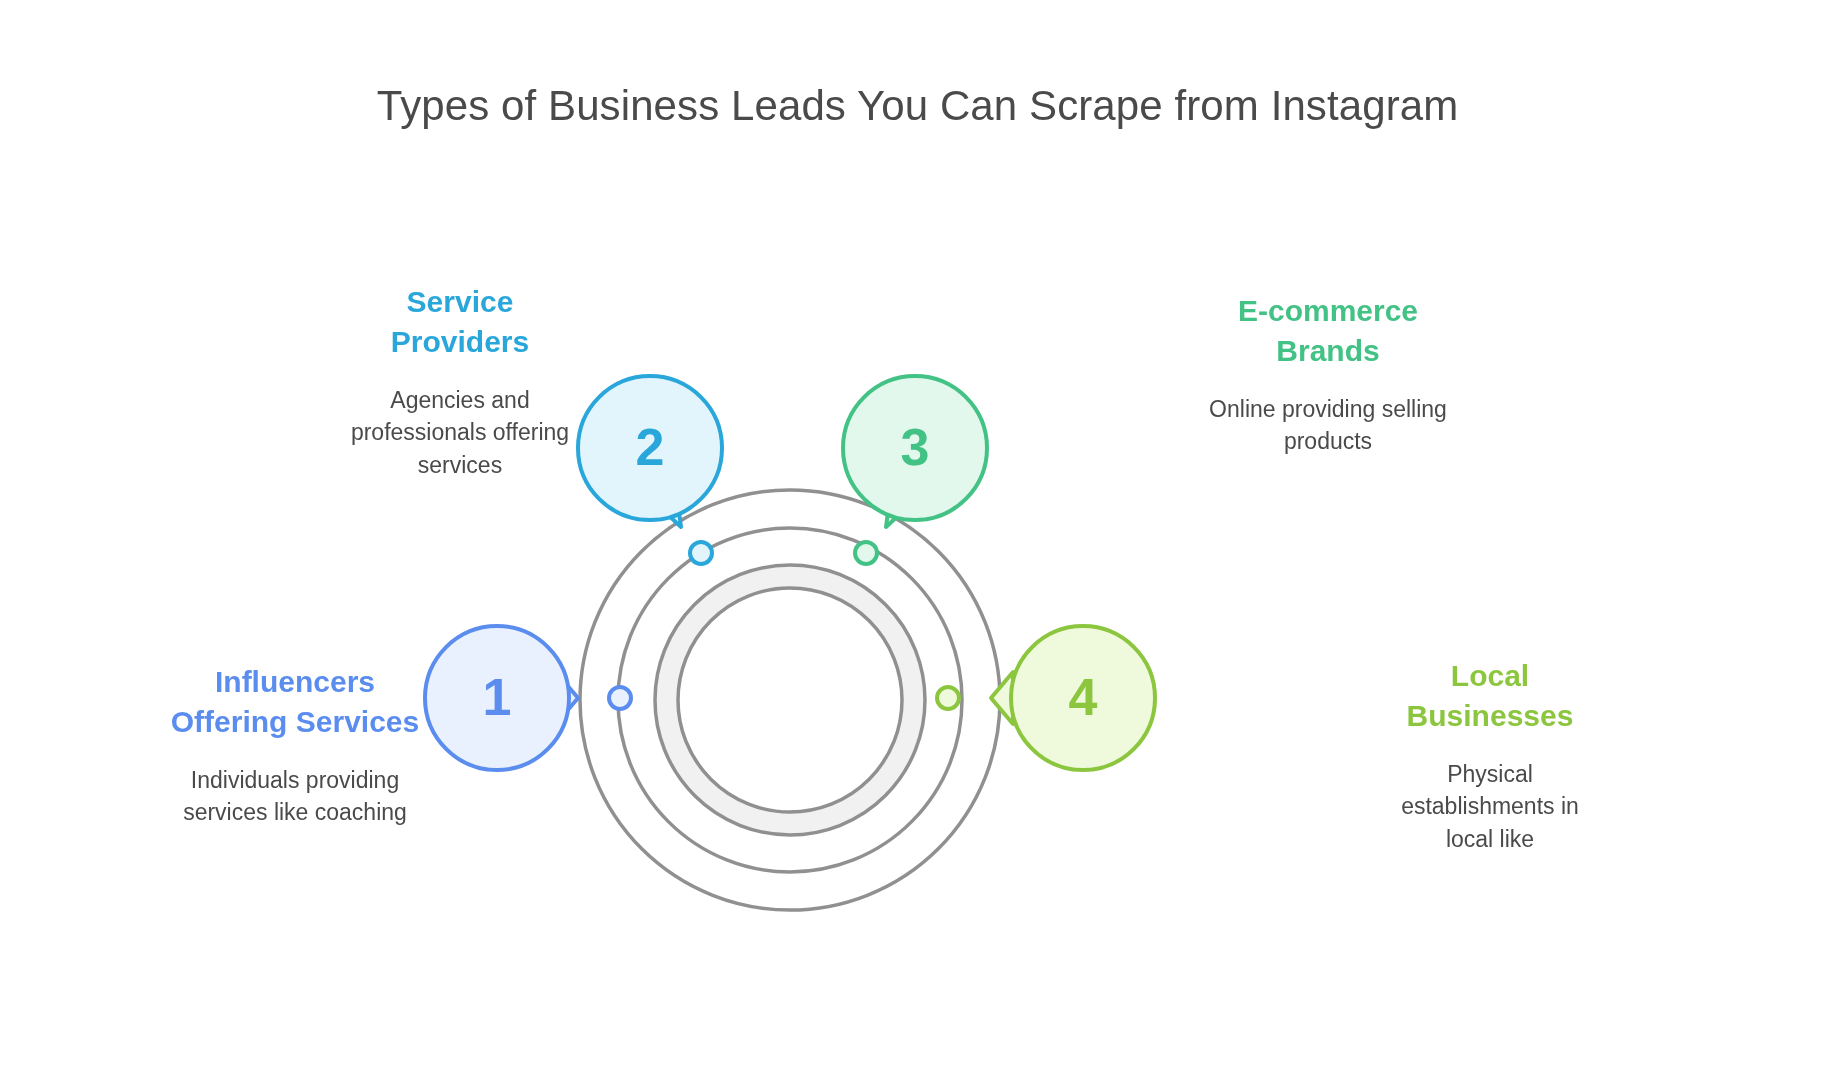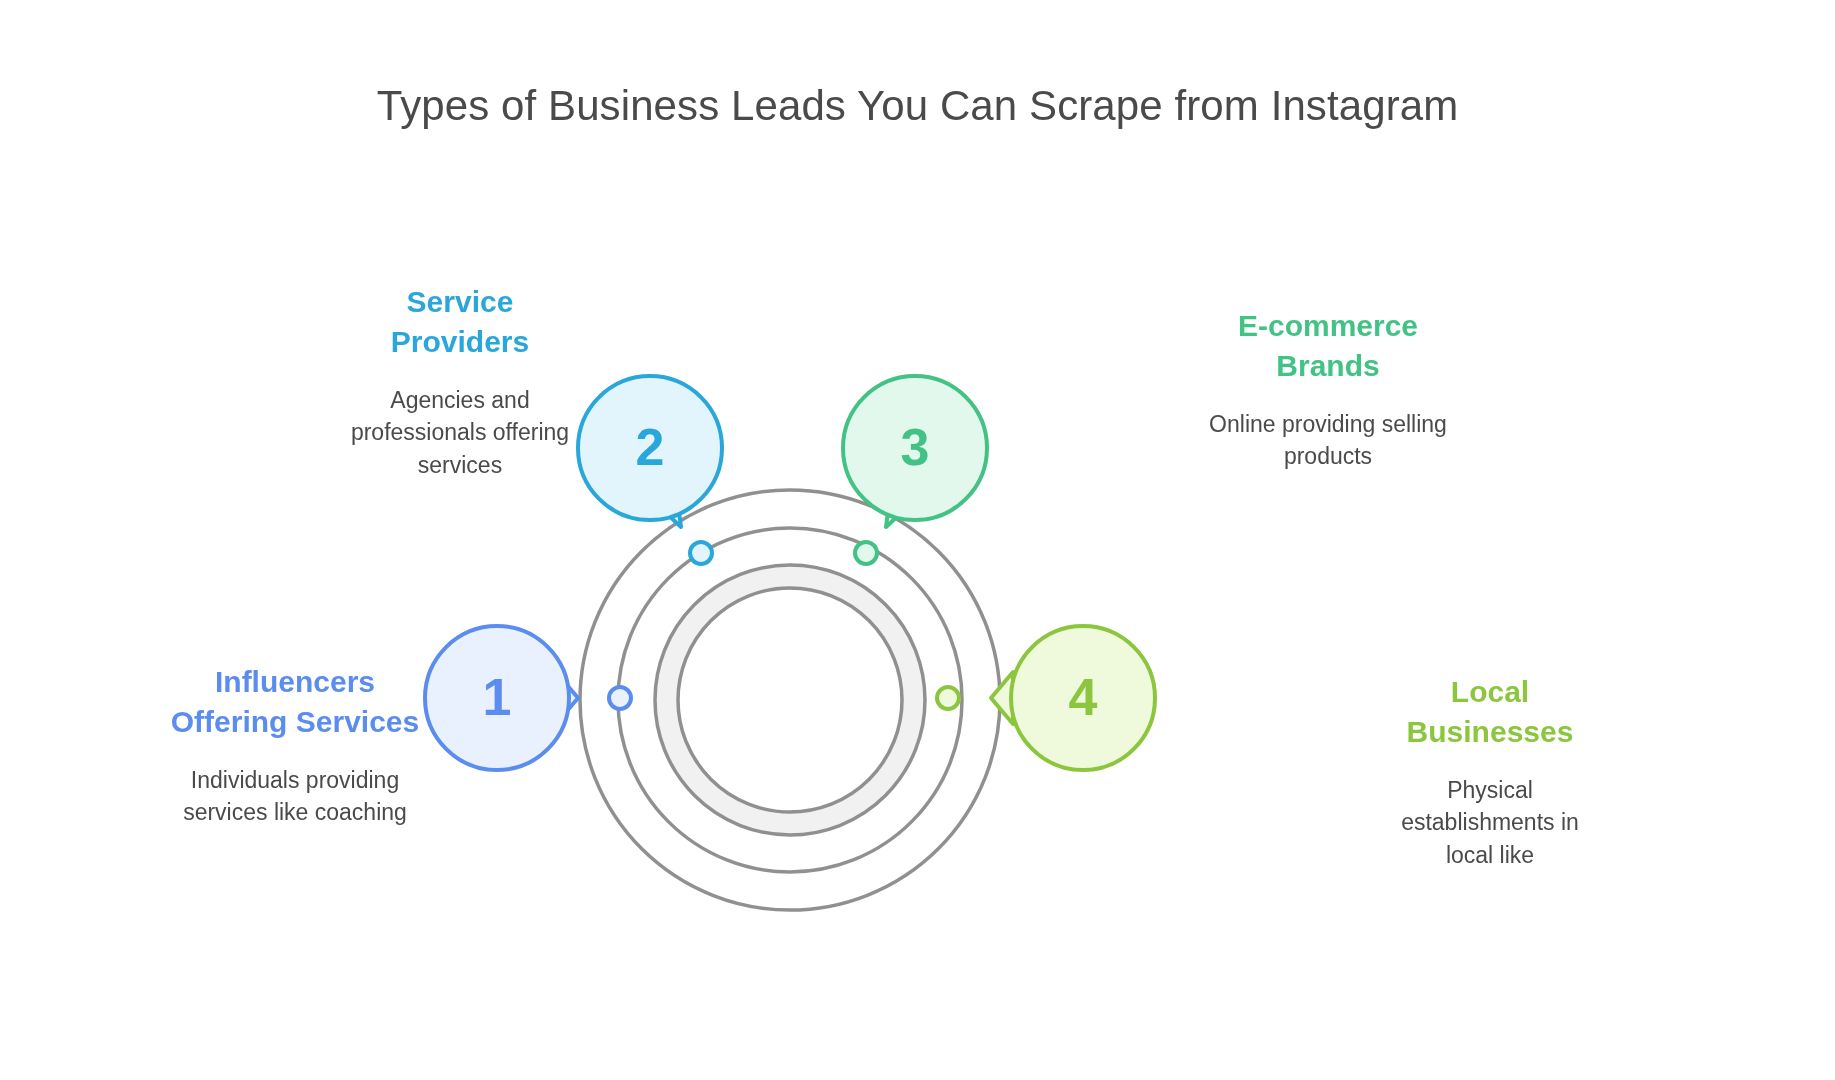--- a/index.html
+++ b/index.html
@@ -131,23 +131,23 @@
   <div class="textblock" id="text-1" style="left:155px; top:662px; width:280px;">
     <p class="tb-title" id="title-1" style="color: rgb(91, 141, 239);">Influencers Offering Services</p>
     <p class="tb-desc">Individuals providing services like coaching</p>
   </div>
 
   <div class="textblock" id="text-2" style="left:350px; top:282px; width:220px;">
     <p class="tb-title" id="title-2" style="color: rgb(42, 167, 218);">Service Providers</p>
     <p class="tb-desc">Agencies and professionals offering services</p>
   </div>
 
-  <div class="textblock" id="text-3" style="left:1203px; top:306px; width:250px;">
+  <div class="textblock" id="text-3" style="left:1203px; top:291px; width:250px;">
     <p class="tb-title" id="title-3" style="color: rgb(67, 194, 133);">E-commerce Brands</p>
     <p class="tb-desc">Online providing selling products</p>
   </div>
 
-  <div class="textblock" id="text-4" style="left:1375px; top:672px; width:230px;">
+  <div class="textblock" id="text-4" style="left:1375px; top:656px; width:230px;">
     <p class="tb-title" id="title-4" style="color: rgb(140, 198, 62);">Local Businesses</p>
     <p class="tb-desc">Physical establishments in local like</p>
   </div>
 
 </div>
 
 </body></html>

